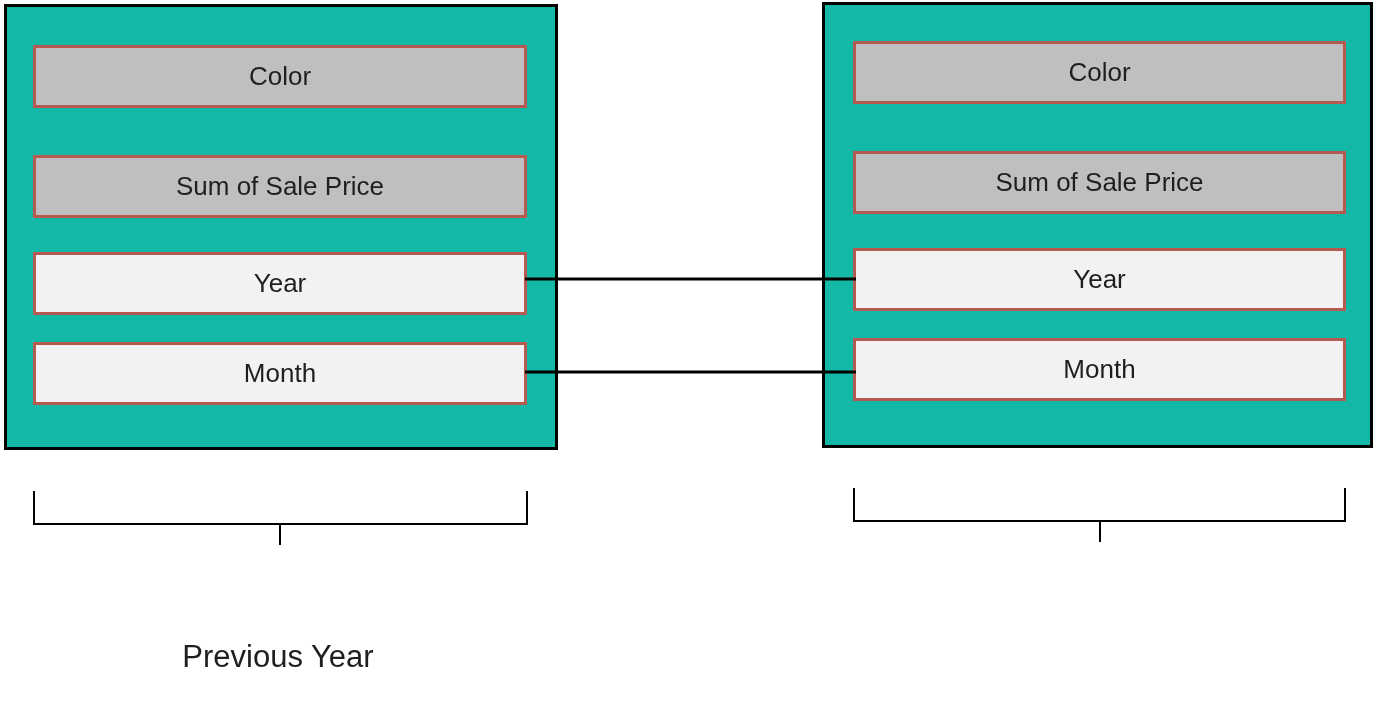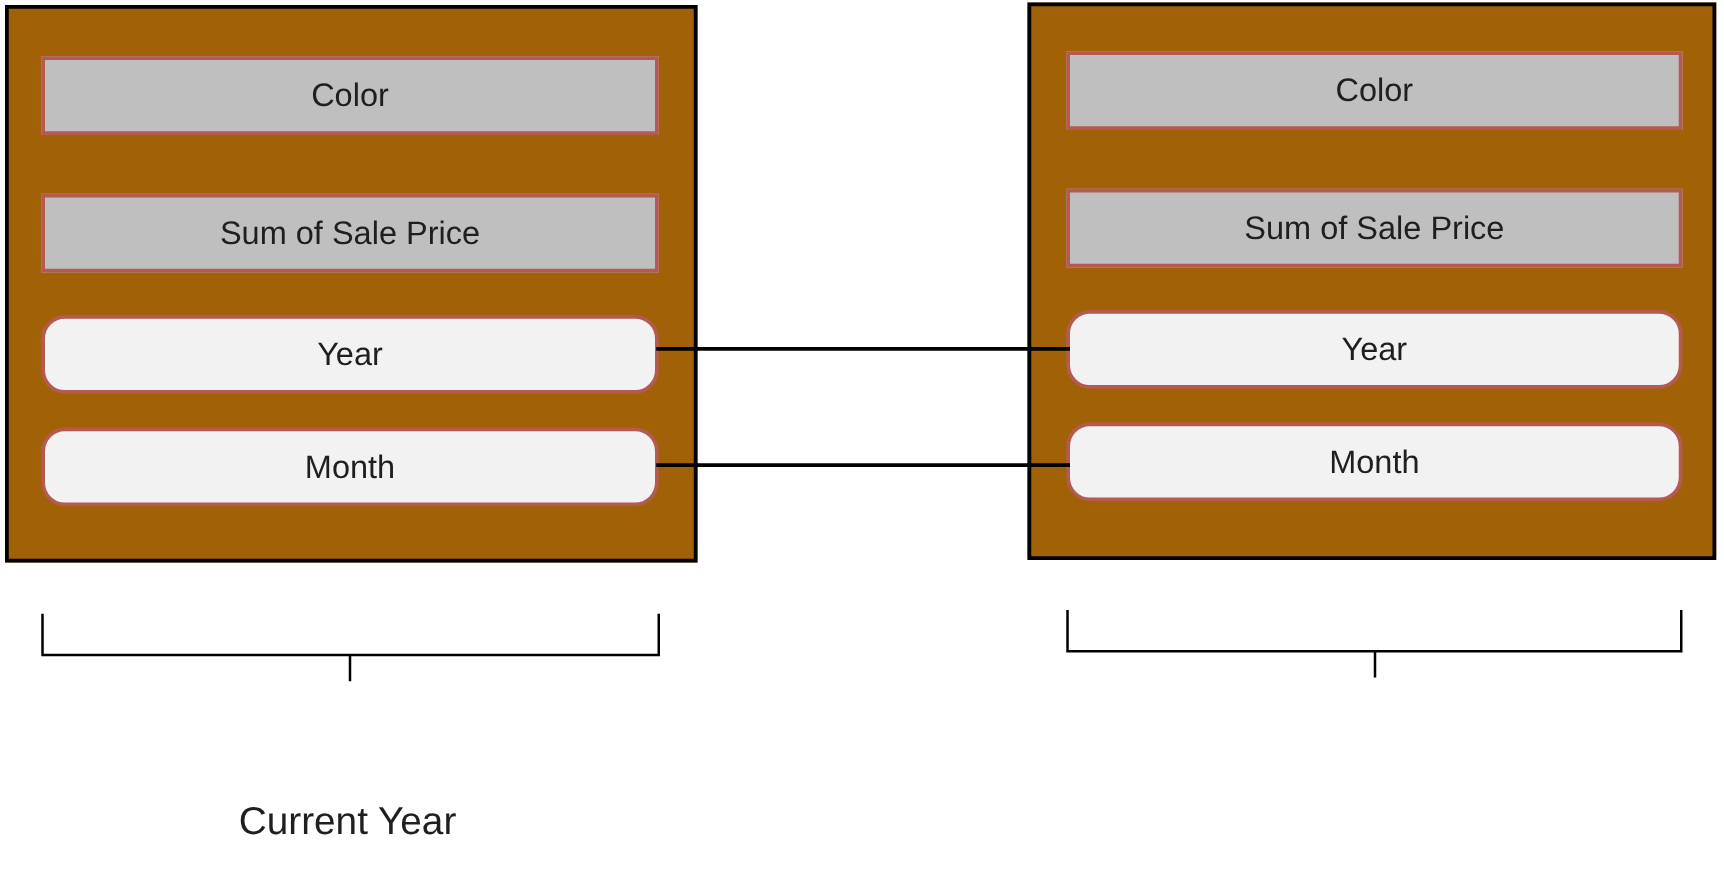--- a/index.html
+++ b/index.html
@@ -12,36 +12,36 @@
     position: relative;
     width: 1379px;
     height: 704px;
     background: #ffffff;
     overflow: hidden;
   }
   .panel {
     position: absolute;
     box-sizing: border-box;
     border: 3px solid var(--panel-border, #000);
-    background: #a16207;
+    background: #14b8a6;
   }
   .panel-left  { left: 4px;   top: 4px; width: 554px; height: 446px; }
   .panel-right { left: 822px; top: 2px; width: 551px; height: 446px; }
   .field {
     position: absolute;
     box-sizing: border-box;
     border: 3px solid var(--field-border, #b45a50);
     display: flex;
     align-items: center;
     justify-content: center;
     font-size: 26px;
     color: var(--text-color, #1f1f1f);
   }
   .field.gray  { background: var(--field-fill-gray, #bfbfbf); }
-  .field.light { background: var(--field-fill-light, #f2f2f2); border-radius: 19px; }
+  .field.light { background: var(--field-fill-light, #f2f2f2); }
 
   .panel-left  .field { left: 26px; width: 494px; height: 63px; }
   .panel-right .field { left: 28px; width: 493px; height: 63px; }
 
   .panel-left  .f-color { top: 38px; }
   .panel-left  .f-sum   { top: 148px; }
   .panel-left  .f-year  { top: 245px; }
   .panel-left  .f-month { top: 335px; }
 
   .panel-right .f-color { top: 36px; }
@@ -107,15 +107,15 @@
 
     <line x1="525" y1="279" x2="856" y2="279" stroke="#000000" stroke-width="3"></line>
 
     <line x1="525" y1="372" x2="856" y2="372" stroke="#000000" stroke-width="3"></line>
 
     <path d="M 34 491 L 34 524 L 527 524 L 527 491 M 280 524 L 280 545" fill="none" stroke="#000000" stroke-width="2"></path>
 
     <path d="M 854 488 L 854 521 L 1345 521 L 1345 488 M 1100 521 L 1100 542" fill="none" stroke="#000000" stroke-width="2"></path>
   </svg>
 
-  <div class="caption caption-left">Current Year</div>
+  <div class="caption caption-left">Previous Year</div>
 
 </div>
 
 </body></html>

